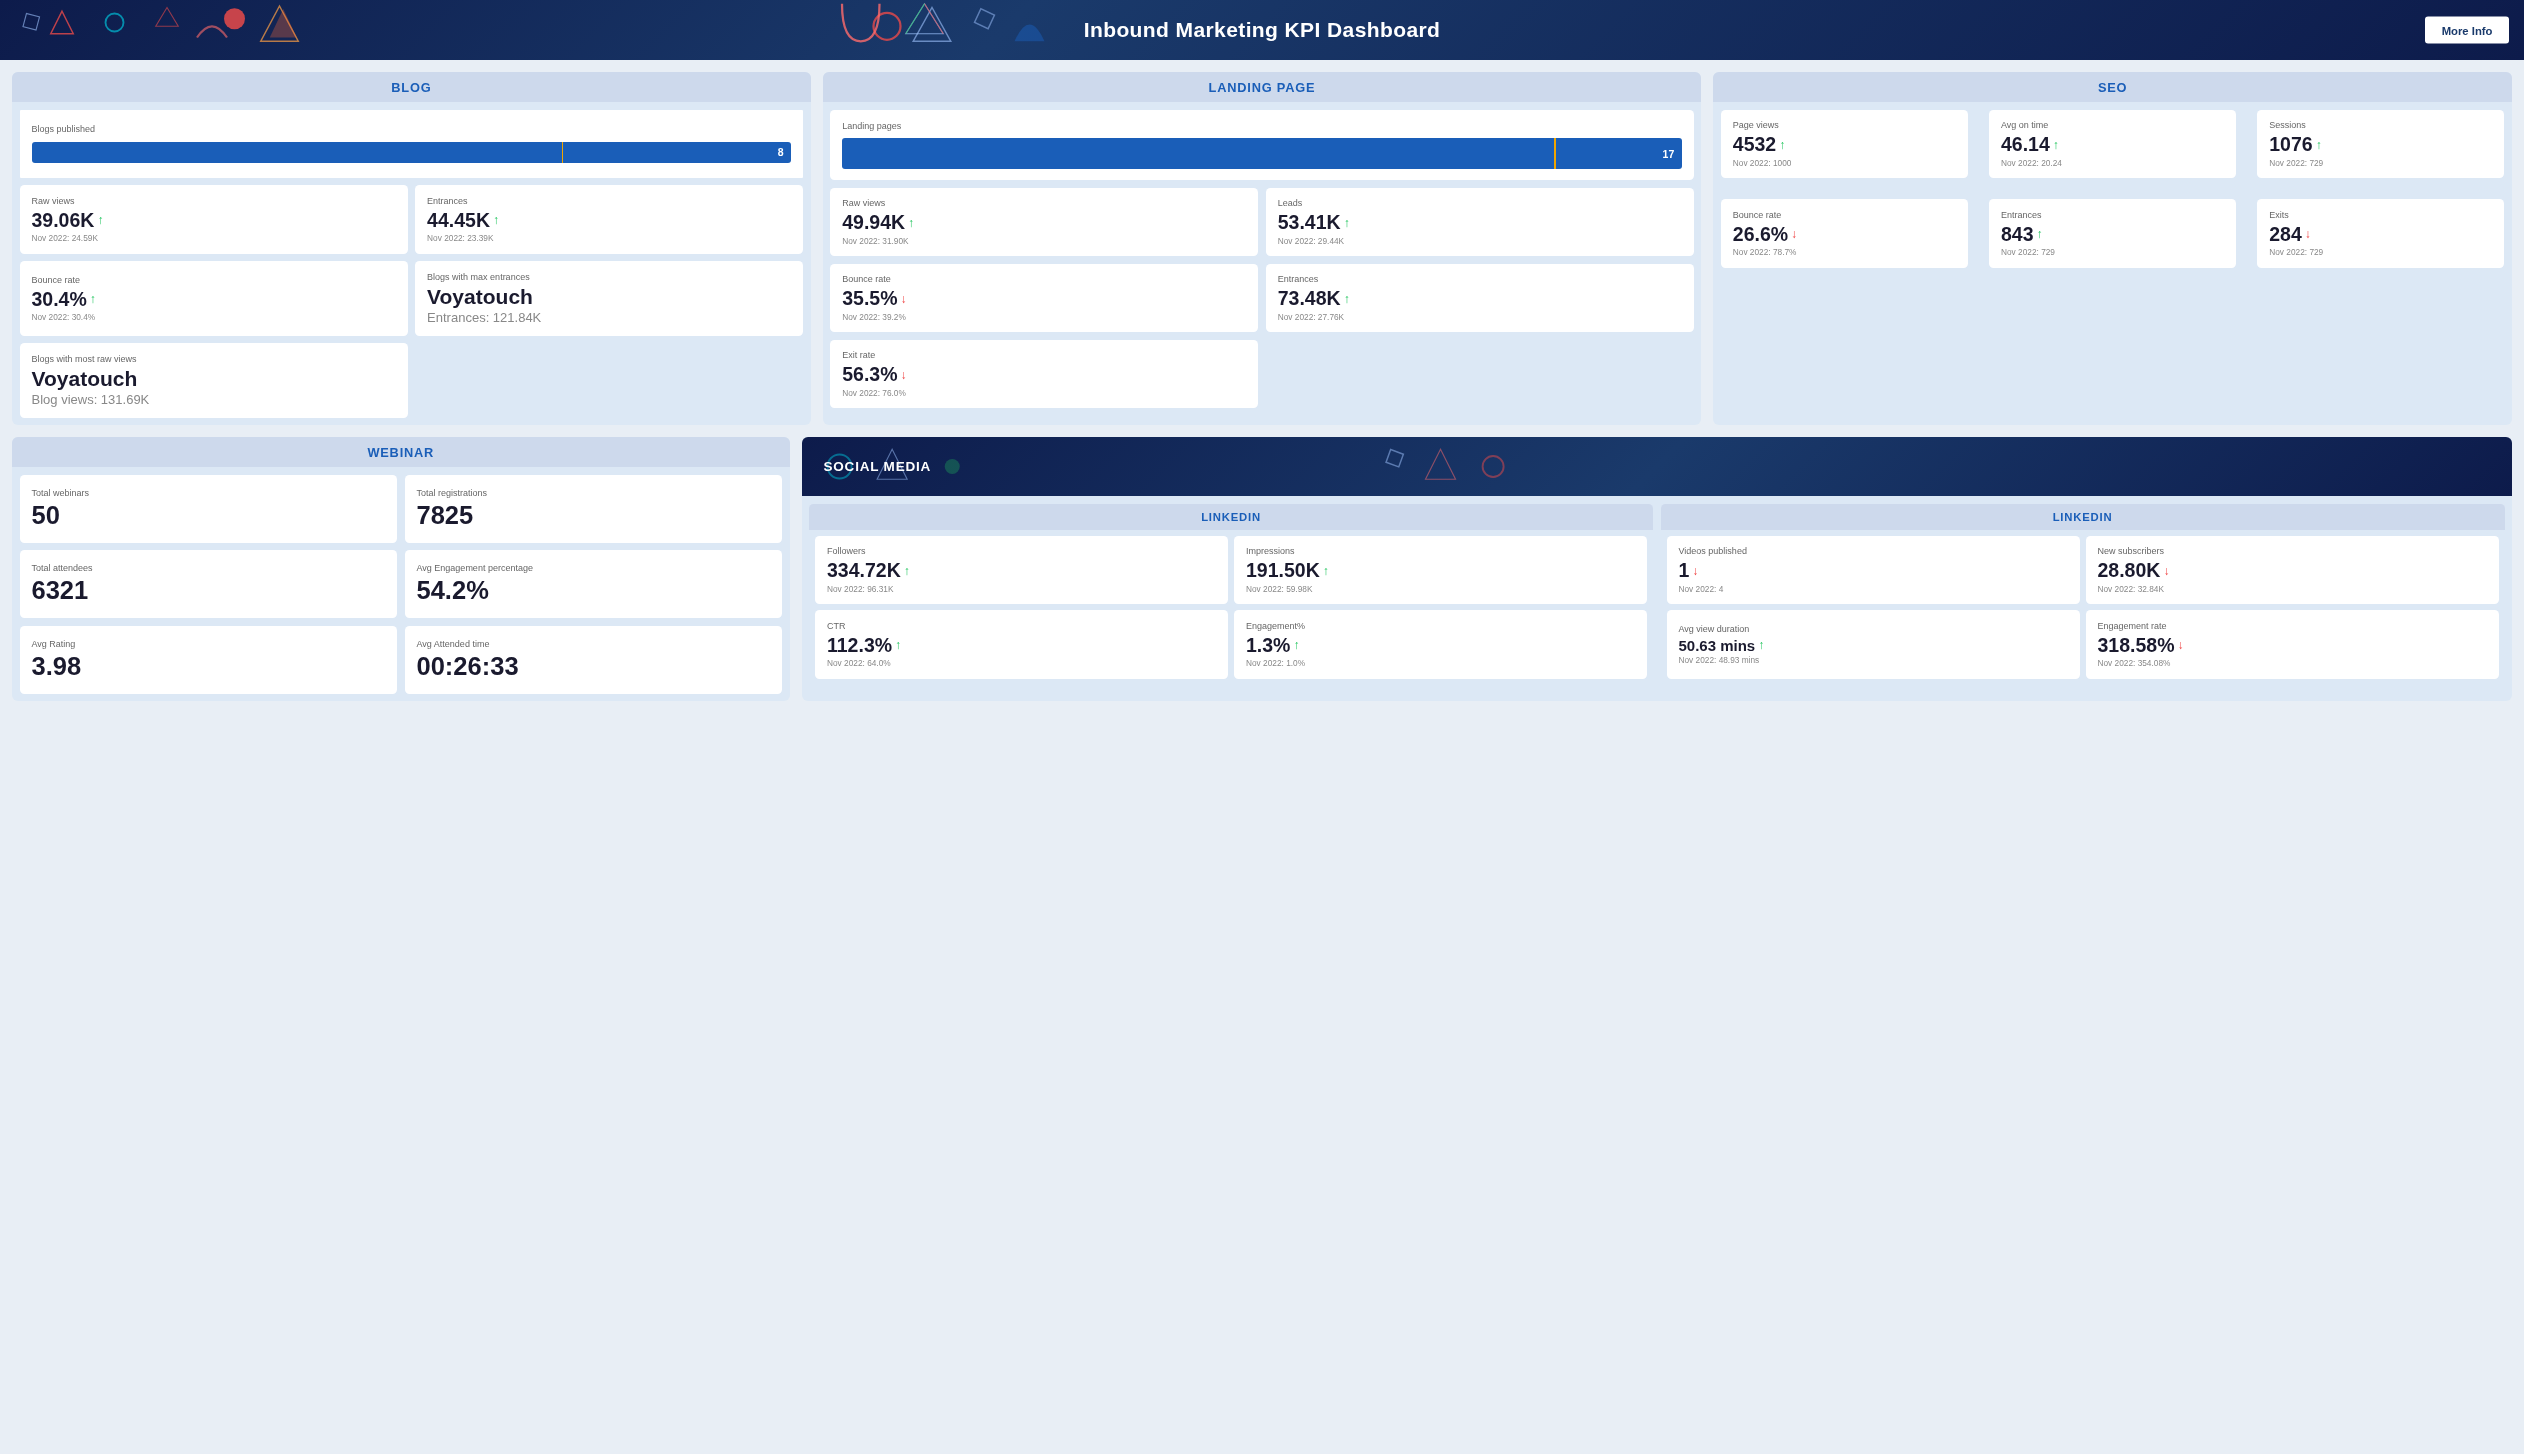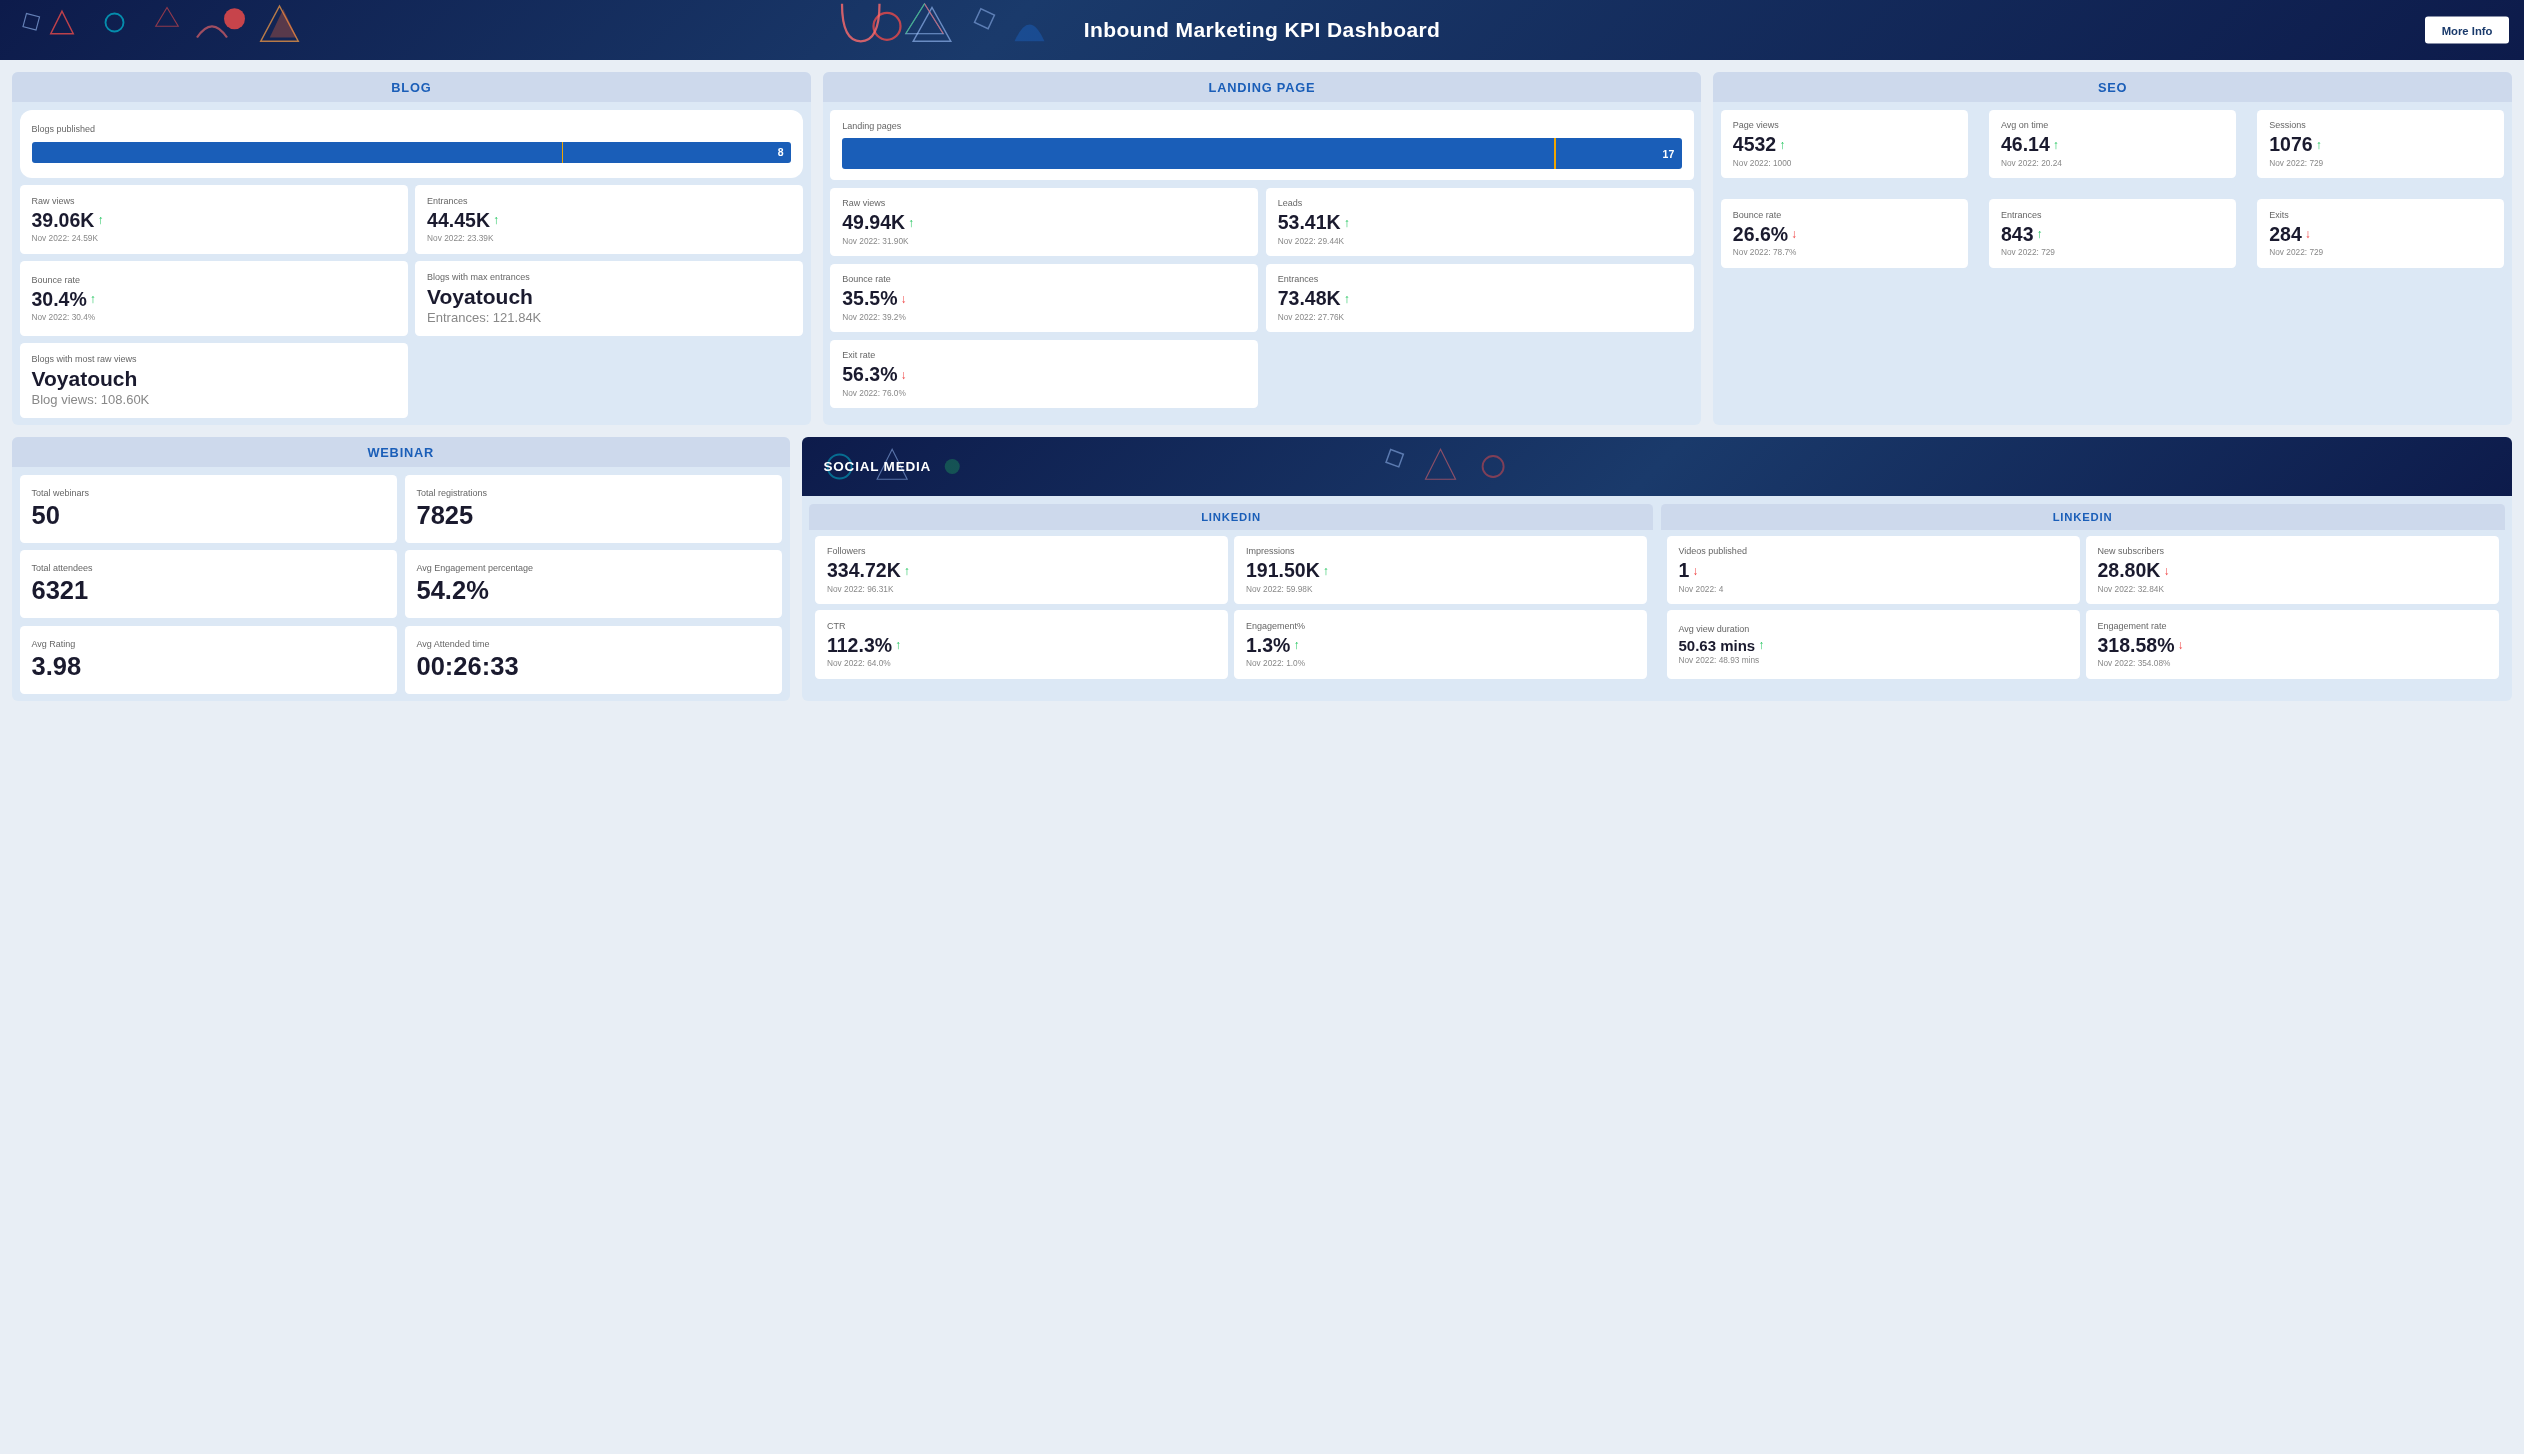--- a/index.html
+++ b/index.html
@@ -135,21 +135,21 @@
     .arrow-down { color: #ef4444; font-size: 12px; }
 
     
     .blog-body {
       display: grid;
       grid-template-columns: 1fr 1fr;
       gap: 7.5px;
     }
     .blog-published-card {
       background: white;
-      border-radius: 12px;
+      border-radius: 1px;
       padding: 9px 12px;
       grid-column: 1 / -1;
     }
     .blog-bar-container {
       margin-top: 4.5px;
       height: 21px;
       background: #1a5eb8;
       border-radius: 3px;
       display: flex;
       align-items: center;
@@ -381,21 +381,21 @@
 
         <div class="blog-max-card">
           <div class="kpi-label">Blogs with max entrances</div>
           <div class="blog-max-name">Voyatouch</div>
           <div class="blog-max-sub">Entrances: 121.84K</div>
         </div>
 
         <div class="blog-max-card">
           <div class="kpi-label">Blogs with most raw views</div>
           <div class="blog-max-name">Voyatouch</div>
-          <div class="blog-max-sub">Blog views: 108.60K</div>
+          <div class="blog-max-sub">Blog views: 131.69K</div>
         </div>
       </div>
     </div>
 
     <div class="section-panel">
       <div class="section-header">
         <span class="section-title">LANDING PAGE</span>
       </div>
       <div class="section-body lp-body">
 

